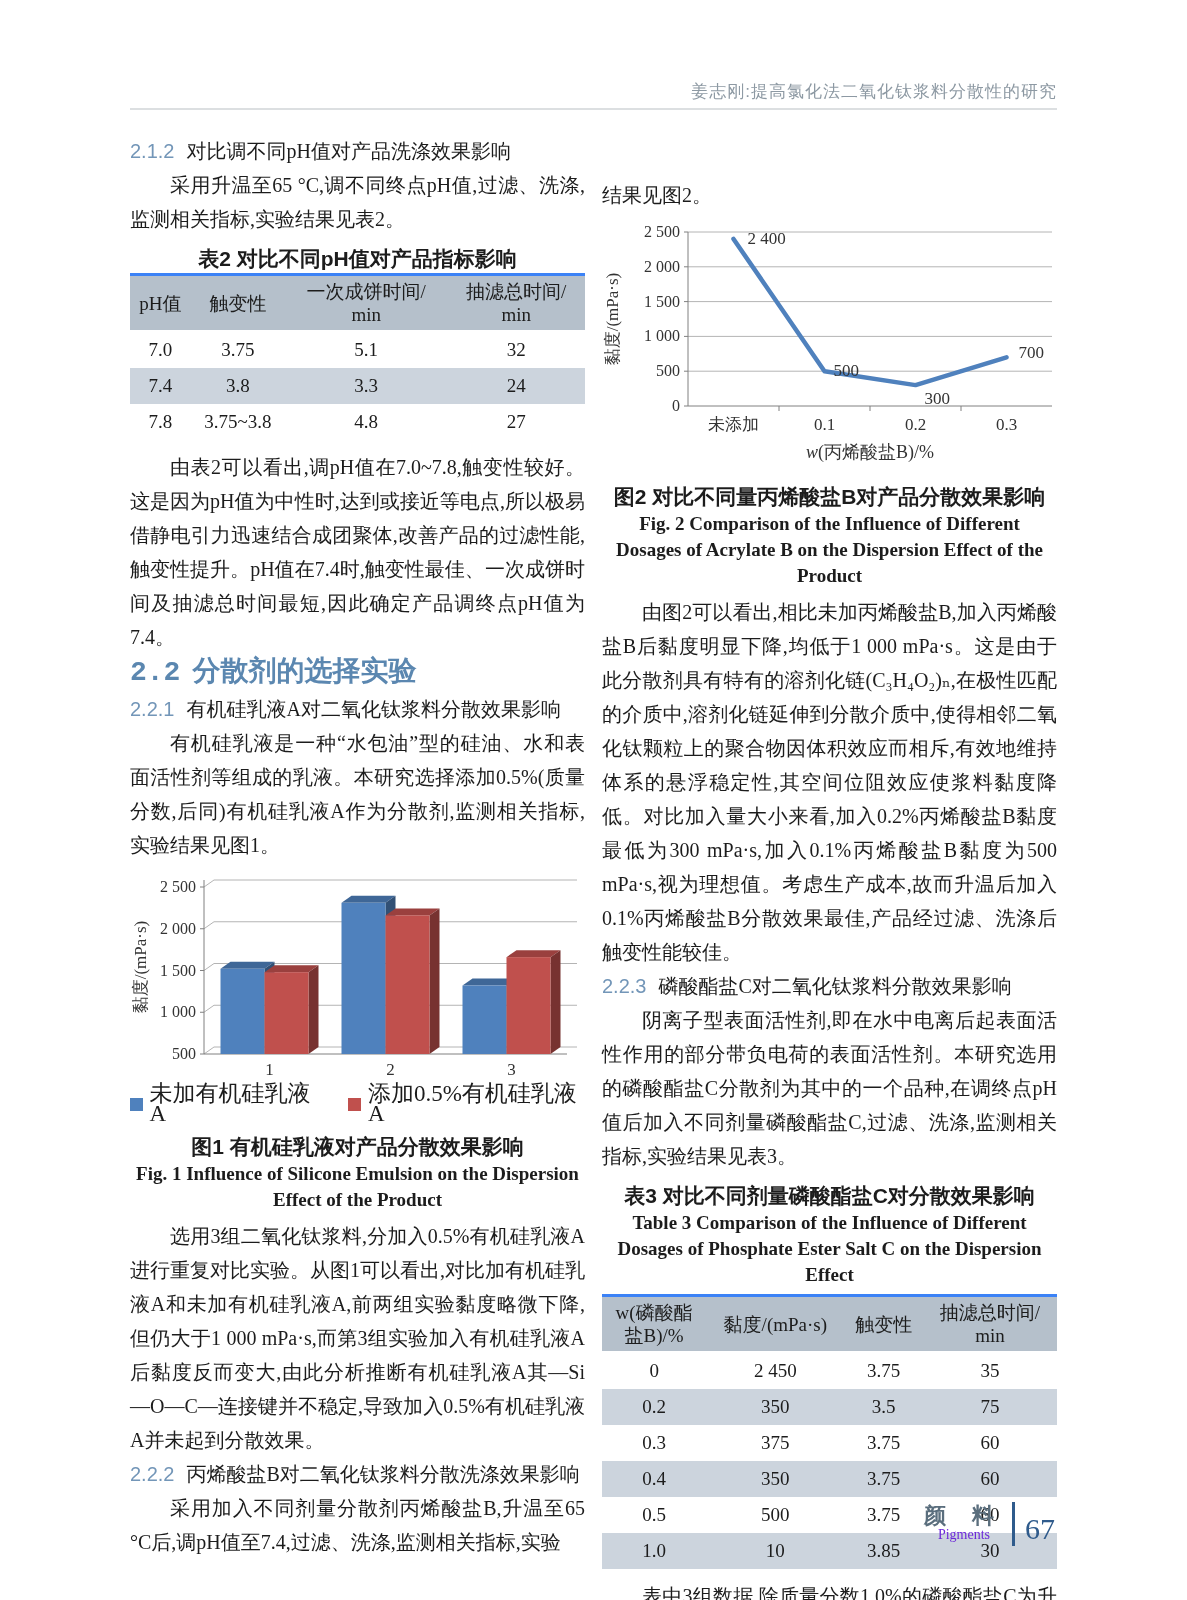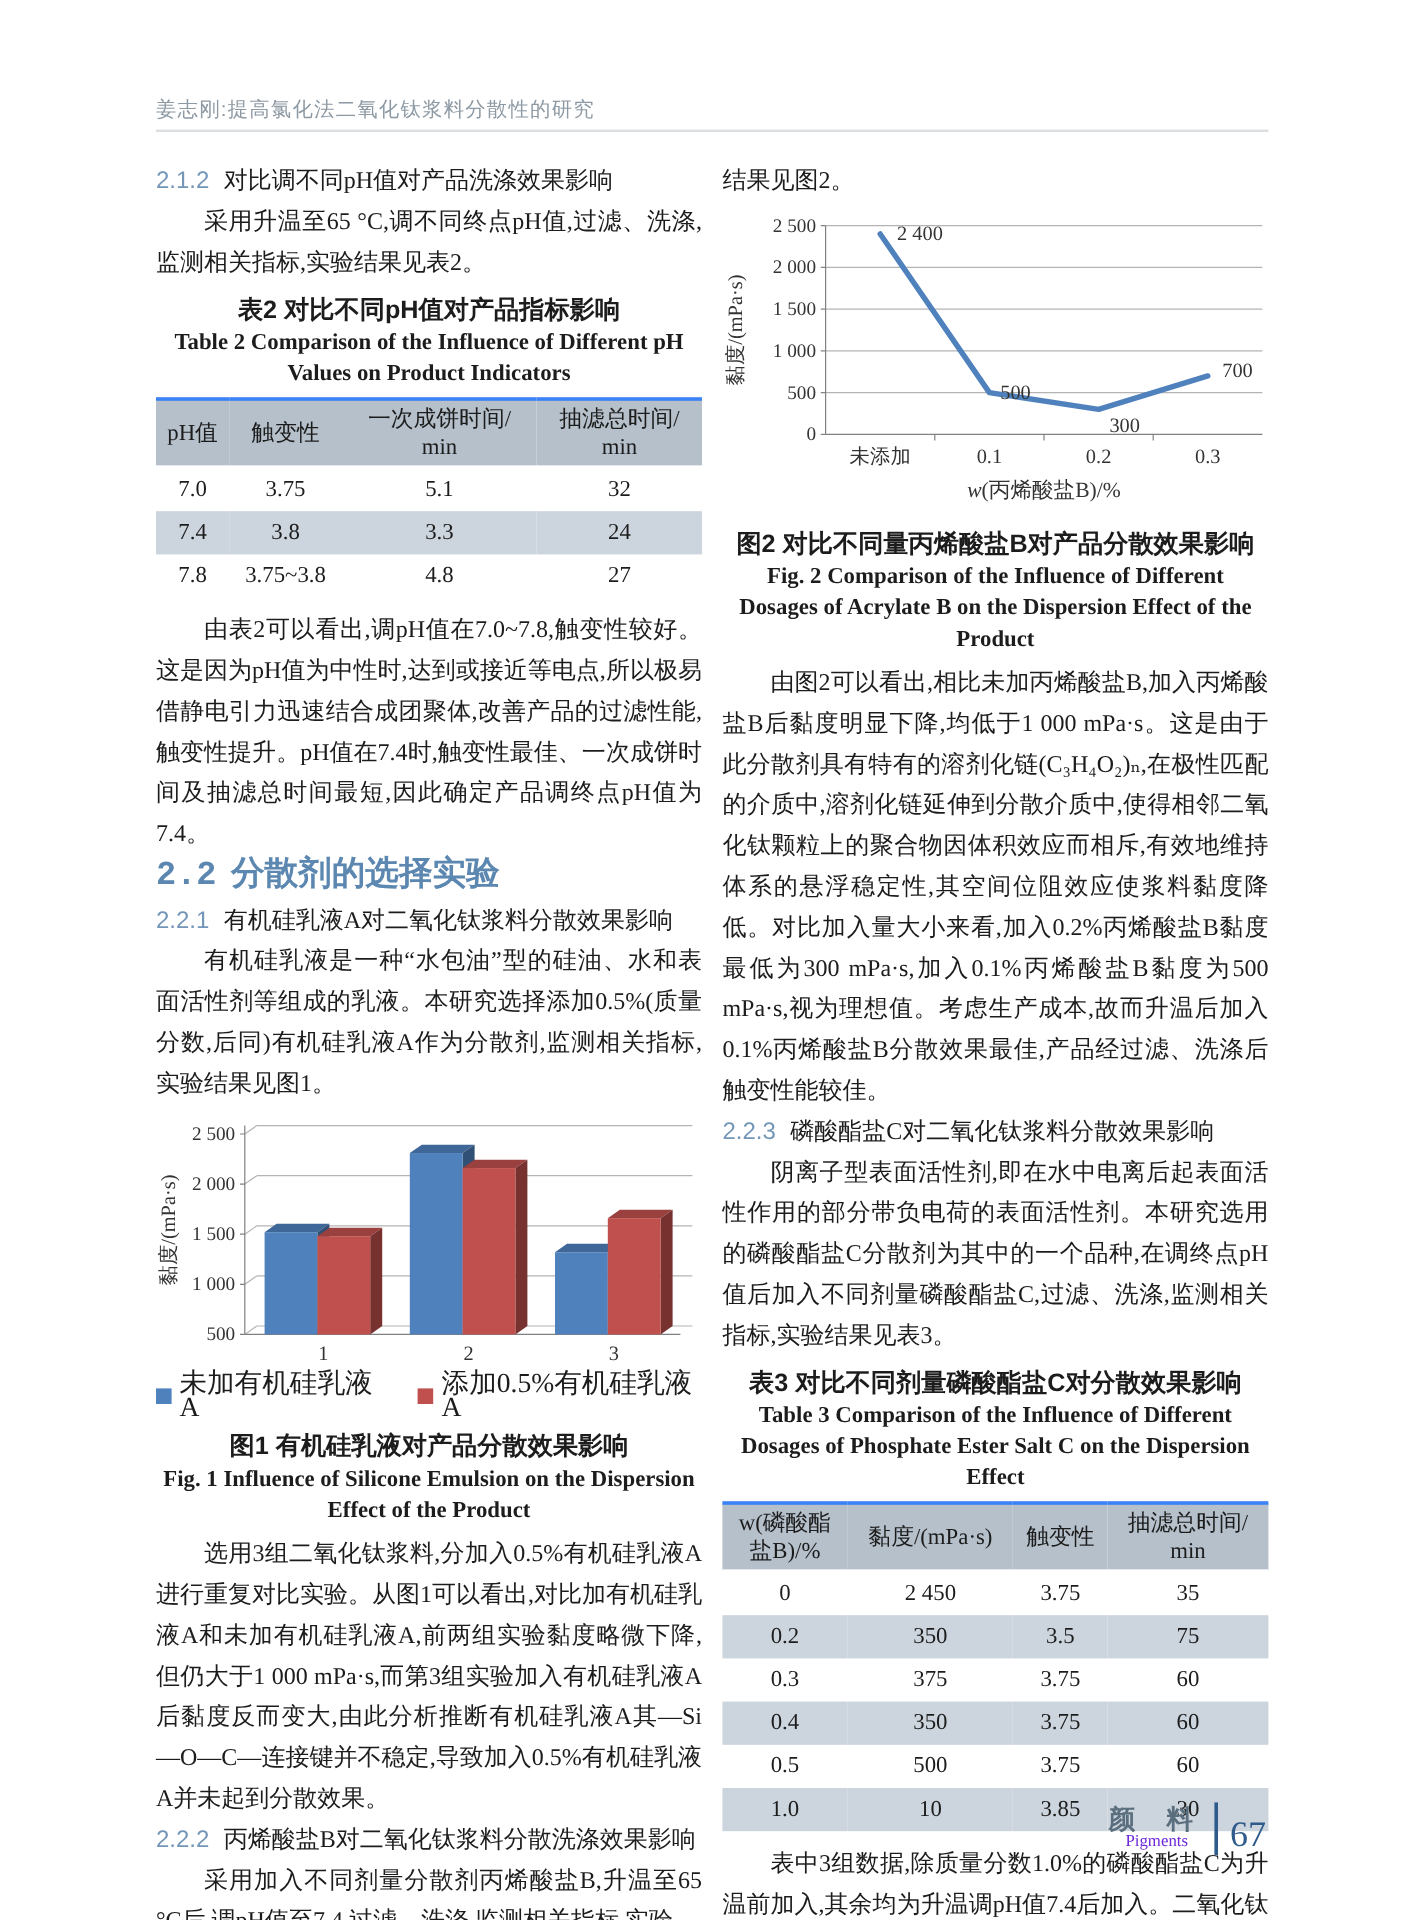--- a/index.html
+++ b/index.html
@@ -1,24 +1,24 @@
 <!DOCTYPE html>
 <html><head>
 <meta charset="utf-8">
 <style>
   html,body{margin:0;padding:0;background:#ffffff;}
   body{width:1187px;height:1600px;font-family:"Liberation Serif","DejaVu Serif",serif;color:#1c1c1c;}
   .page{position:relative;width:1187px;height:1600px;overflow:hidden;background:#ffffff;}
-  .running-head{position:absolute;top:80px;left:130px;width:927px;text-align:left;
+  .running-head{position:absolute;top:80px;left:130px;width:927px;text-align:right;
     font-family:"Liberation Sans","DejaVu Sans",sans-serif;font-size:17px;color:#8d99a3;letter-spacing:1px;}
   .head-rule{position:absolute;top:108px;left:130px;width:927px;border-top:2px solid #dcdfe1;height:0;}
   .columns{position:absolute;top:134px;left:130px;width:927px;display:flex;gap:17px;}
   .col{width:455px;}
   p.body{margin:0;font-size:20px;line-height:34px;text-align:justify;text-indent:2em;}
-  p.body.noindent{text-indent:0;}
+  p.body.noindent{text-indent:0;margin-top:44px;}
   .h3{margin:0;font-size:20px;line-height:34px;font-weight:normal;}
   .h3 .num{color:#7396b8;font-family:"Liberation Sans","DejaVu Sans",sans-serif;margin-right:12px;}
   .h2{margin:1px 0;font-size:28px;line-height:36px;font-weight:bold;color:#5b87b0;
     font-family:Liberation Mono, monospace;}
   .h2 .num{margin-right:12px;}
   .cap-zh{margin:10px 0 2px;text-align:center;font-weight:bold;font-size:21px;line-height:25px;
     font-family:"Liberation Sans","DejaVu Sans",sans-serif;}
   .cap-en{margin:0 0 6px;text-align:center;font-weight:bold;font-size:19px;line-height:26px;padding:0 4px;}
   table.dtab{width:100%;border-collapse:collapse;font-size:19px;margin:2px 0 10px;border-top:3px solid #3b82f6;}
   table.dtab th{background:#b5c0cb;font-weight:normal;text-align:center;vertical-align:middle;
@@ -46,21 +46,20 @@
   <div class="running-head">姜志刚:提高氯化法二氧化钛浆料分散性的研究</div>
   <div class="head-rule"></div>
 
   <div class="columns">
 
     <div class="col">
       <h3 class="h3"><span class="num">2.1.2</span><span>对比调不同pH值对产品洗涤效果影响</span></h3>
       <p class="body">采用升温至65 °C,调不同终点pH值,过滤、洗涤,监测相关指标,实验结果见表2。</p>
 
       <p class="cap-zh">表2  对比不同pH值对产品指标影响</p>
-      <p class="cap-en">Table 2  Comparison of the Influence of Different pH Values on Product Indicators</p>
       <table class="dtab">
           <thead>
             <tr>
               <th>pH值</th>
               <th>触变性</th>
               <th>一次成饼时间/
 min</th>
               <th>抽滤总时间/
 min</th>
             </tr>

